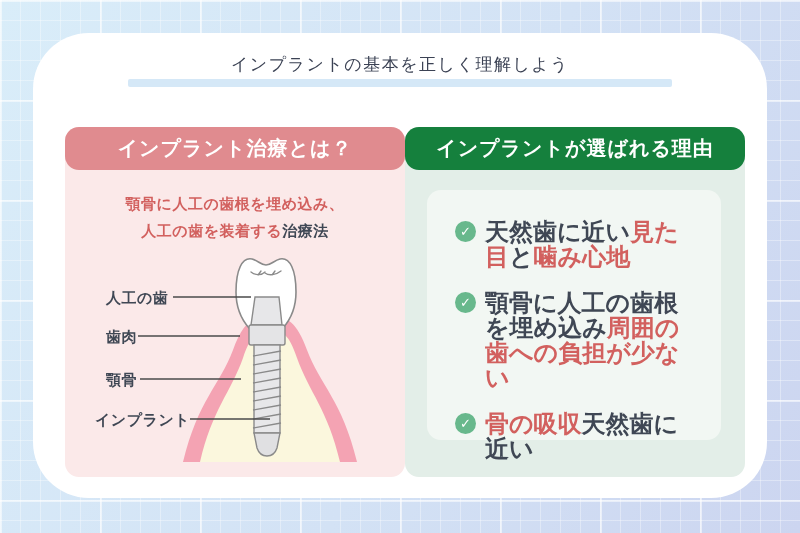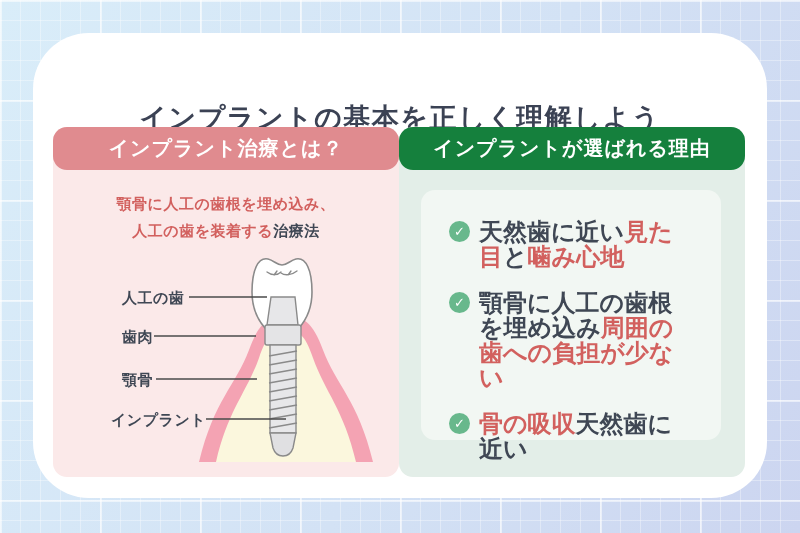--- a/index.html
+++ b/index.html
@@ -16,50 +16,50 @@
       linear-gradient(115deg, #d9edf9 0%, #d3e2f5 55%, #ccd5f0 100%);
   }
   .card {
     position: absolute; left: 33px; top: 33px;
     width: 734px; height: 465px;
     background: #ffffff; border-radius: 56px;
   }
   .title-wrap { text-align: center; padding-top: 22px; }
   .page-title {
     display: inline-block;
-    font-size: 27px; font-weight: 700; letter-spacing: 1.5px;
-    color: #3b4254; line-height: 1.2; margin-top: 47px;
+    font-size: 17px; font-weight: 400; letter-spacing: 1.5px;
+    color: #3b4254; line-height: 1.2;
   }
   .title-underline {
     width: 544px; height: 8px; margin: 4px auto 0;
     background: #d5e8f7; border-radius: 2px;
   }
   .panels {
-    position: absolute; left: 20px; top: 94px; right: 22px;
+    position: absolute; left: 32px; top: 94px; right: 22px;
     display: flex; gap: 0;
   }
   .panel { flex: 1 1 0; height: 350px; border-radius: 14px; position: relative; }
   .panel.pink  { background: #fbe9e9; }
   .panel.green { background: #e3eee8; }
   .panel-header {
     height: 43px; border-radius: 14px;
     display: flex; align-items: center; justify-content: center;
     color: #ffffff; font-size: 20px; font-weight: 700; letter-spacing: 1px;
   }
   .panel.pink  .panel-header { background: #e08b8f; }
   .panel.green .panel-header { background: #15803d; }
 
   .pink-desc {
     margin-top: 20px; text-align: center;
     font-size: 15px; font-weight: 700; line-height: 27px;
     color: #d2605e; letter-spacing: 0.5px;
   }
   .pink-desc .dk { color: #3f4754; margin-top: 32px; }
 
-  .diagram { position: relative; width: 312px; height: 232px; margin-top: 6px; margin-left: 28px; }
+  .diagram { position: relative; width: 312px; height: 232px; margin-top: 6px; }
   .diagram svg { display:block; }
   .dg-label {
     font-size: 15px; font-weight: 700; fill: #3f4754; letter-spacing: 0.5px;
   }
 
   .reasons-card {
     position: absolute; left: 22px; right: 24px; top: 63px;
     height: 250px; background: #f2f7f3; border-radius: 14px;
     padding: 29px 20px 0 28px;
   }

